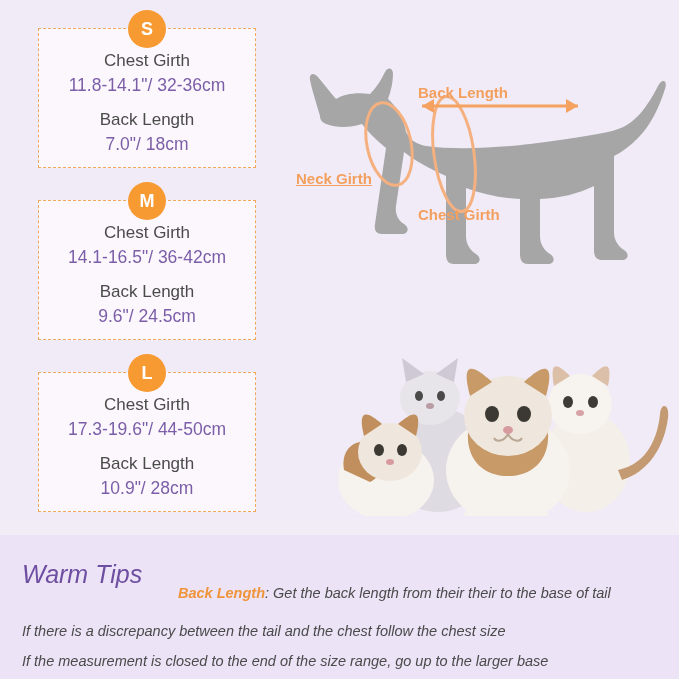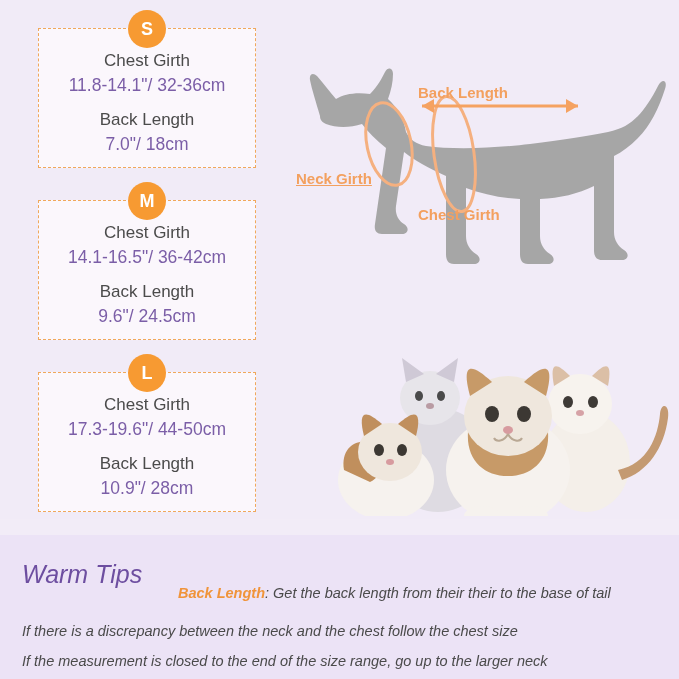--- a/index.html
+++ b/index.html
@@ -284,17 +284,17 @@
   </div>
 
   <div class="tips">
     <div class="tips-title">Warm Tips</div>
 
 
     <div class="tip-line tip2">
       <span class="key">Back Length</span><span>: Get the back length from their their to the base of tail</span>
     </div>
 
-    <div class="tip-line tip3">If there is a discrepancy between the neck and the chest follow the chest size</div>
-    <div class="tip-line tip4">If the measurement is closed to the end of the size range, go up to the larger neck</div>
+    <div class="tip-line tip3">If there is a discrepancy between the tail and the chest follow the chest size</div>
+    <div class="tip-line tip4">If the measurement is closed to the end of the size range, go up to the larger base</div>
   </div>
 
 </div>
 
 </body></html>

